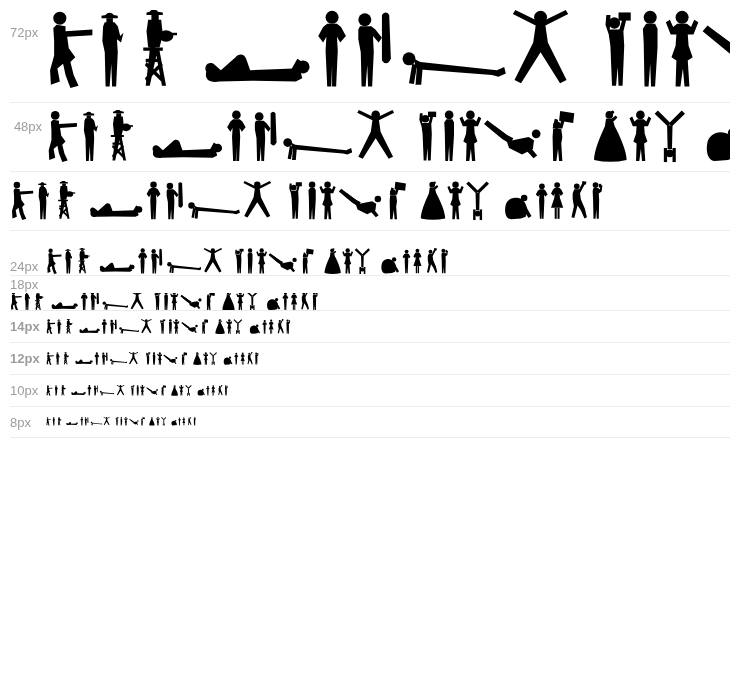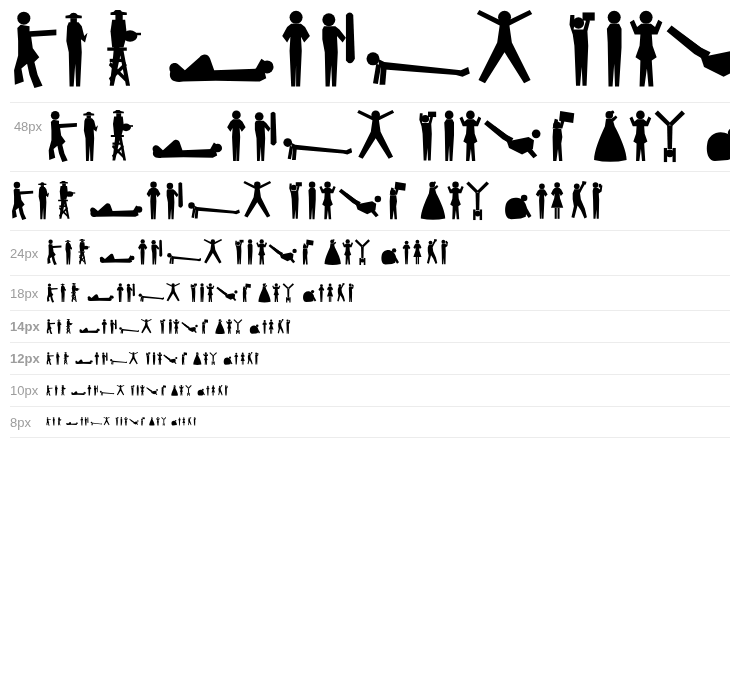--- a/index.html
+++ b/index.html
@@ -11,20 +11,21 @@
   .glyph-strip{flex:1;min-width:0;display:flex;align-items:center;overflow:hidden;}
   svg.glyph{flex:none;display:block;fill:var(--glyphcol,#000);}
   .word-space{flex:none;display:block;}
 </style>
 </head>
 <body style="background: rgb(255, 255, 255);">
 
 <div class="page">
   <div class="rows" id="rows">
       <div class="preview-row" style="height: 103px;">
+        <div class="size-label" style="padding-top: 24px;">72px</div>
         <div class="glyph-strip" style="gap: 2.16px;">
           <svg class="glyph" viewBox="0 0 58 100" width="47.19" height="81.36">
             <circle cx="17" cy="10" r="8"></circle>
             <path d="M13 18 L24 20 L24 26 L57 24 L57 31 L26 33 L28 47 L36 58 L30 64 L34 80 L40 93 L30 96 L24 80 L21 66 L14 72 L17 88 L6 92 L5 74 L10 56 L10 38 L9 22 Z"></path>
           </svg>
           <svg class="glyph" viewBox="0 0 36 100" width="29.29" height="81.36">
             <path d="M8 10 L28 10 L28 7 L23 6 A6 6 0 0 0 13 6 L8 7 Z"></path>
             <rect x="14" y="10" width="8" height="6"></rect>
             <path d="M12 15 L24 15 L28 20 L31 32 L35 28 L32 40 L27 36 L28 52 L26 94 L21 94 L20 66 L18 94 L13 94 L12 52 L9 38 L10 20 Z"></path>
           </svg>
@@ -310,21 +311,21 @@
             <circle cx="24" cy="13" r="7"></circle>
             <path d="M18 20 L30 20 L34 12 L39 3 L45 6 L37 20 L32 30 L34 45 L44 68 L49 89 L43 92 L34 72 L26 60 L18 91 L11 89 L17 62 L14 45 L14 30 Z"></path>
           </svg>
           <svg class="glyph" viewBox="0 0 36 100" width="14.64" height="40.68">
             <rect x="24" y="7" width="6" height="9"></rect>
             <circle cx="16" cy="10" r="7"></circle>
             <path d="M11 17 L22 17 L27 21 L28 10 L33 11 L31 26 L24 31 L25 46 L24 93 L19 93 L18 70 L16 93 L11 93 L10 46 L9 24 Z"></path>
           </svg>
         </div>
       </div>
-      <div class="preview-row" style="height: 45px;">
+      <div class="preview-row" style="height: 45px; align-items: flex-end;">
         <div class="size-label" style="display: flex; align-items: center;">24px</div>
         <div class="glyph-strip" style="gap: 1px;">
           <svg class="glyph" viewBox="0 0 58 100" width="15.73" height="27.12">
             <circle cx="17" cy="10" r="8"></circle>
             <path d="M13 18 L24 20 L24 26 L57 24 L57 31 L26 33 L28 47 L36 58 L30 64 L34 80 L40 93 L30 96 L24 80 L21 66 L14 72 L17 88 L6 92 L5 74 L10 56 L10 38 L9 22 Z"></path>
           </svg>
           <svg class="glyph" viewBox="0 0 36 100" width="9.76" height="27.12">
             <path d="M8 10 L28 10 L28 7 L23 6 A6 6 0 0 0 13 6 L8 7 Z"></path>
             <rect x="14" y="10" width="8" height="6"></rect>
             <path d="M12 15 L24 15 L28 20 L31 32 L35 28 L32 40 L27 36 L28 52 L26 94 L21 94 L20 66 L18 94 L13 94 L12 52 L9 38 L10 20 Z"></path>
@@ -434,21 +435,21 @@
             <circle cx="24" cy="13" r="7"></circle>
             <path d="M18 20 L30 20 L34 12 L39 3 L45 6 L37 20 L32 30 L34 45 L44 68 L49 89 L43 92 L34 72 L26 60 L18 91 L11 89 L17 62 L14 45 L14 30 Z"></path>
           </svg>
           <svg class="glyph" viewBox="0 0 36 100" width="9.76" height="27.12">
             <rect x="24" y="7" width="6" height="9"></rect>
             <circle cx="16" cy="10" r="7"></circle>
             <path d="M11 17 L22 17 L27 21 L28 10 L33 11 L31 26 L24 31 L25 46 L24 93 L19 93 L18 70 L16 93 L11 93 L10 46 L9 24 Z"></path>
           </svg>
         </div>
       </div>
-      <div class="preview-row" style="height: 35px;">
+      <div class="preview-row" style="height: 35px; flex-direction: column;">
         <div class="size-label" style="display: flex; align-items: center;">18px</div>
         <div class="glyph-strip" style="gap: 1px;">
           <svg class="glyph" viewBox="0 0 58 100" width="11.80" height="20.34">
             <circle cx="17" cy="10" r="8"></circle>
             <path d="M13 18 L24 20 L24 26 L57 24 L57 31 L26 33 L28 47 L36 58 L30 64 L34 80 L40 93 L30 96 L24 80 L21 66 L14 72 L17 88 L6 92 L5 74 L10 56 L10 38 L9 22 Z"></path>
           </svg>
           <svg class="glyph" viewBox="0 0 36 100" width="7.32" height="20.34">
             <path d="M8 10 L28 10 L28 7 L23 6 A6 6 0 0 0 13 6 L8 7 Z"></path>
             <rect x="14" y="10" width="8" height="6"></rect>
             <path d="M12 15 L24 15 L28 20 L31 32 L35 28 L32 40 L27 36 L28 52 L26 94 L21 94 L20 66 L18 94 L13 94 L12 52 L9 38 L10 20 Z"></path>

